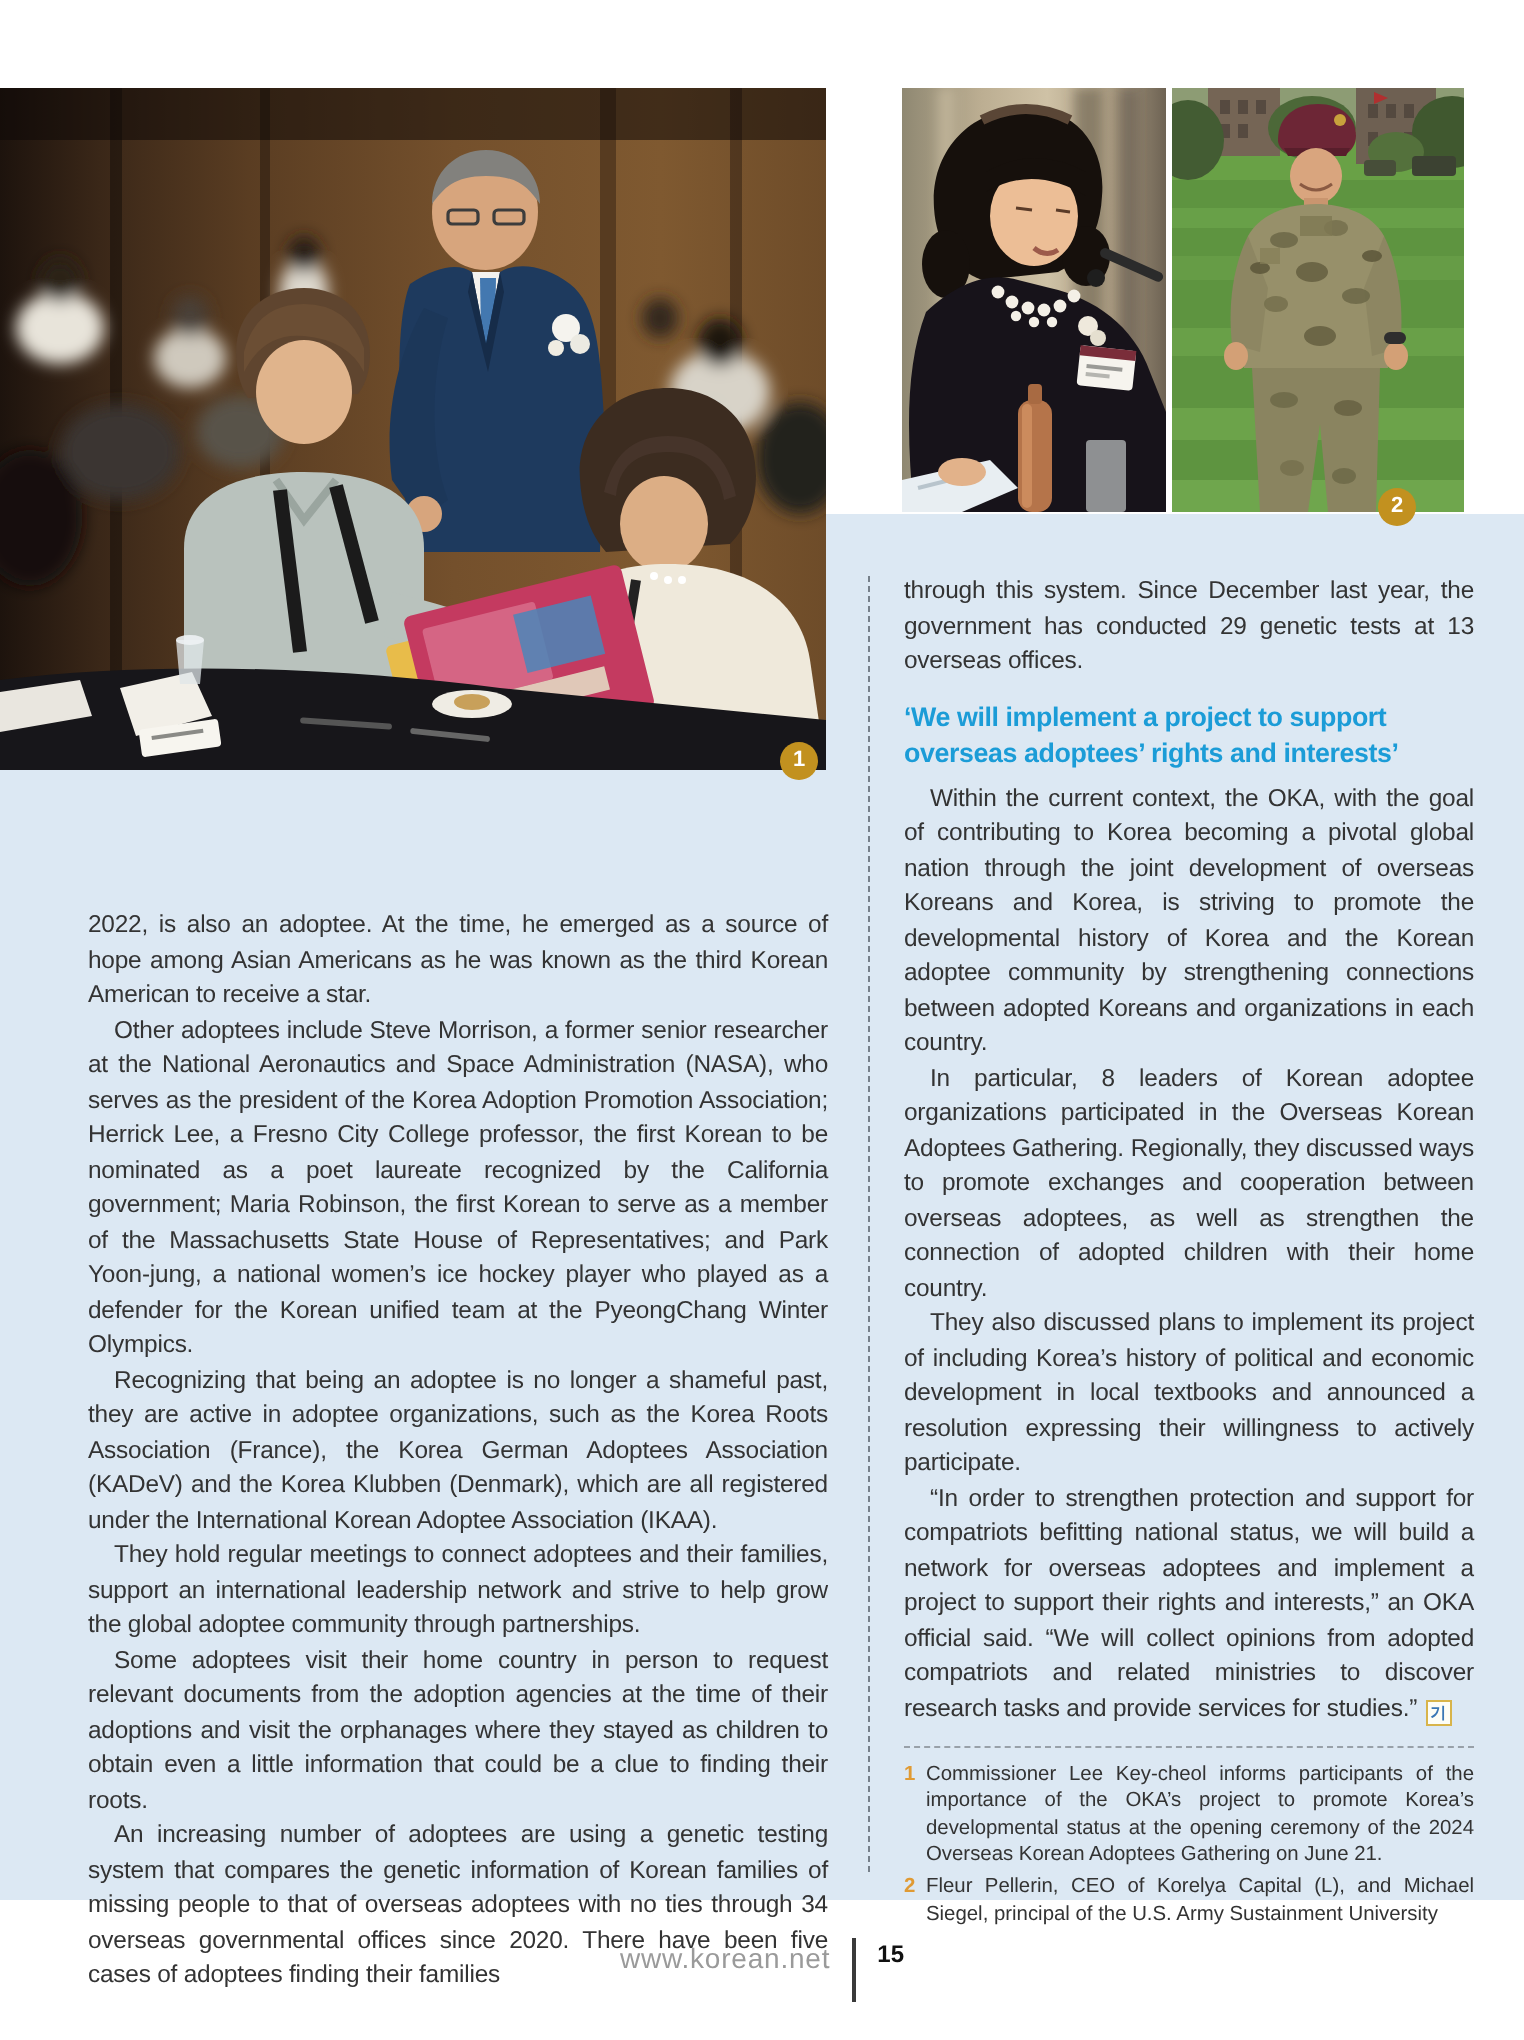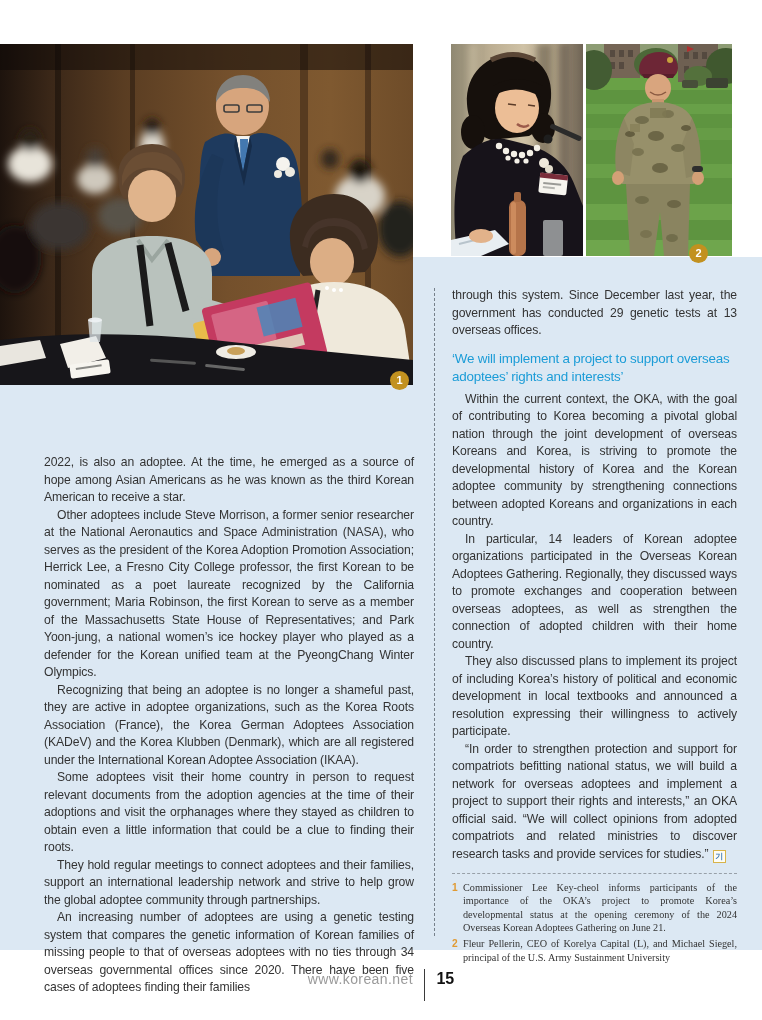--- a/index.html
+++ b/index.html
@@ -13,31 +13,31 @@
   figure svg{display:block;}
   .badge{position:absolute;width:19px;height:19px;border-radius:50%;background:#c2911f;color:#fff;
          font-size:11px;font-weight:bold;display:flex;align-items:center;justify-content:center;line-height:1;}
   .badge-1{right:4px;bottom:-5px;}
   .badge-2{right:24px;bottom:-7px;}
   .left-col{position:absolute;left:44px;top:409px;width:370px;margin-top:45px;}
   .right-col{position:absolute;left:452px;top:287px;width:285px;}
   .v-divider{position:absolute;left:434px;top:288px;height:648px;width:0;border-left:1px dashed #76808a;}
   .body-p{margin:0;font-size:12.2px;line-height:17.5px;color:#333333;text-align:justify;letter-spacing:-0.1px;}
   .indent{text-indent:13px;}
-  .subhead{margin:10px 0 4px 0;font-size:13.4px;line-height:18.6px;font-weight:normal;color:#1b9cd7;letter-spacing:-0.2px;}
+  .subhead{margin:10px 0 4px 0;font-size:13.4px;line-height:18.6px;font-weight:bold;color:#1b9cd7;letter-spacing:-0.2px;}
   .endmark{display:inline-block;width:11px;height:11px;border:1px solid #d8b44a;background:#fdfdf6;color:#3a77b5;
            font-size:8px;line-height:11px;text-align:center;vertical-align:-1px;margin-left:4px;font-weight:bold;text-indent:0;}
   .fn-divider{border-top:1px dashed #98a0a8;margin:10px 0 7px 0;height:0;}
   .fn{display:flex;font-size:10.2px;line-height:13.3px;color:#333;margin-bottom:3px;text-align:justify;}
   .fn-num{color:#e09a33;font-weight:bold;flex:0 0 11px;}
-  .fn-text{flex:1;font-family:Liberation Serif, serif;}
+  .fn-text{flex:1;}
   .footer{position:absolute;left:0;top:969px;width:762px;display:flex;justify-content:center;gap:11px;align-items:flex-start;}
   .site{font-size:14px;color:#9a9a9a;letter-spacing:0.4px;padding-top:2px;}
   .footer-bar{width:1.5px;height:32px;background:#3a3a3a;}
-  .page-num{font-size:16px;font-weight:bold;color:#111;padding-top:1px;}
+  .page-num{font-size:12px;font-weight:bold;color:#111;padding-top:1px;}
 </style>
 </head>
 <body>
 
 <div class="page">
 
   <div class="blue-panel"></div>
 
   <figure class="main-photo">
     <svg viewBox="0 0 413 341" width="413" height="341">
@@ -281,32 +281,32 @@
         </g>
       </g>
     </svg>
     <div class="badge badge-2">2</div>
   </figure>
 
   <section class="left-col">
     <p class="body-p">2022, is also an adoptee. At the time, he emerged as a source of hope among Asian Americans as he was known as the third Korean American to receive a star.</p>
     <p class="body-p indent">Other adoptees include Steve Morrison, a former senior researcher at the National Aeronautics and Space Administration (NASA), who serves as the president of the Korea Adoption Promotion Association; Herrick Lee, a Fresno City College professor, the first Korean to be nominated as a poet laureate recognized by the California government; Maria Robinson, the first Korean to serve as a member of the Massachusetts State House of Representatives; and Park Yoon-jung, a national women’s ice hockey player who played as a defender for the Korean unified team at the PyeongChang Winter Olympics.</p>
     <p class="body-p indent">Recognizing that being an adoptee is no longer a shameful past, they are active in adoptee organizations, such as the Korea Roots Association (France), the Korea German Adoptees Association (KADeV) and the Korea Klubben (Denmark), which are all registered under the International Korean Adoptee Association (IKAA).</p>
+    <p class="body-p indent">They hold regular meetings to connect adoptees and their families, support an international leadership network and strive to help grow the global adoptee community through partnerships.</p>
     <p class="body-p indent">Some adoptees visit their home country in person to request relevant documents from the adoption agencies at the time of their adoptions and visit the orphanages where they stayed as children to obtain even a little information that could be a clue to finding their roots.</p>
-    <p class="body-p indent">They hold regular meetings to connect adoptees and their families, support an international leadership network and strive to help grow the global adoptee community through partnerships.</p>
     <p class="body-p indent">An increasing number of adoptees are using a genetic testing system that compares the genetic information of Korean families of missing people to that of overseas adoptees with no ties through 34 overseas governmental offices since 2020. There have been five cases of adoptees finding their families</p>
   </section>
 
   <div class="v-divider"></div>
 
   <section class="right-col">
     <p class="body-p">through this system. Since December last year, the government has conducted 29 genetic tests at 13 overseas offices.</p>
     <h2 class="subhead">‘We will implement a project to support overseas adoptees’ rights and interests’</h2>
     <p class="body-p indent">Within the current context, the OKA, with the goal of contributing to Korea becoming a pivotal global nation through the joint development of overseas Koreans and Korea, is striving to promote the developmental history of Korea and the Korean adoptee community by strengthening connections between adopted Koreans and organizations in each country.</p>
-    <p class="body-p indent">In particular, 14 leaders of Korean adoptee organizations participated in the Overseas Korean Adoptees Gathering. Regionally, they discussed ways to promote exchanges and cooperation between overseas adoptees, as well as strengthen the connection of adopted children with their home country.</p>
+    <p class="body-p indent">In particular, 8 leaders of Korean adoptee organizations participated in the Overseas Korean Adoptees Gathering. Regionally, they discussed ways to promote exchanges and cooperation between overseas adoptees, as well as strengthen the connection of adopted children with their home country.</p>
     <p class="body-p indent">They also discussed plans to implement its project of including Korea’s history of political and economic development in local textbooks and announced a resolution expressing their willingness to actively participate.</p>
     <p class="body-p indent"><span>“In order to strengthen protection and support for compatriots befitting national status, we will build a network for overseas adoptees and implement a project to support their rights and interests,” an OKA official said. “We will collect opinions from adopted compatriots and related ministries to discover research tasks and provide services for studies.”</span><span class="endmark">기</span></p>
 
     <div class="fn-divider"></div>
 
     <div>
       <div class="fn">
         <span class="fn-num">1</span>
         <span class="fn-text">Commissioner Lee Key-cheol informs participants of the importance of the OKA’s project to promote Korea’s developmental status at the opening ceremony of the 2024 Overseas Korean Adoptees Gathering on June 21.</span>
       </div>

